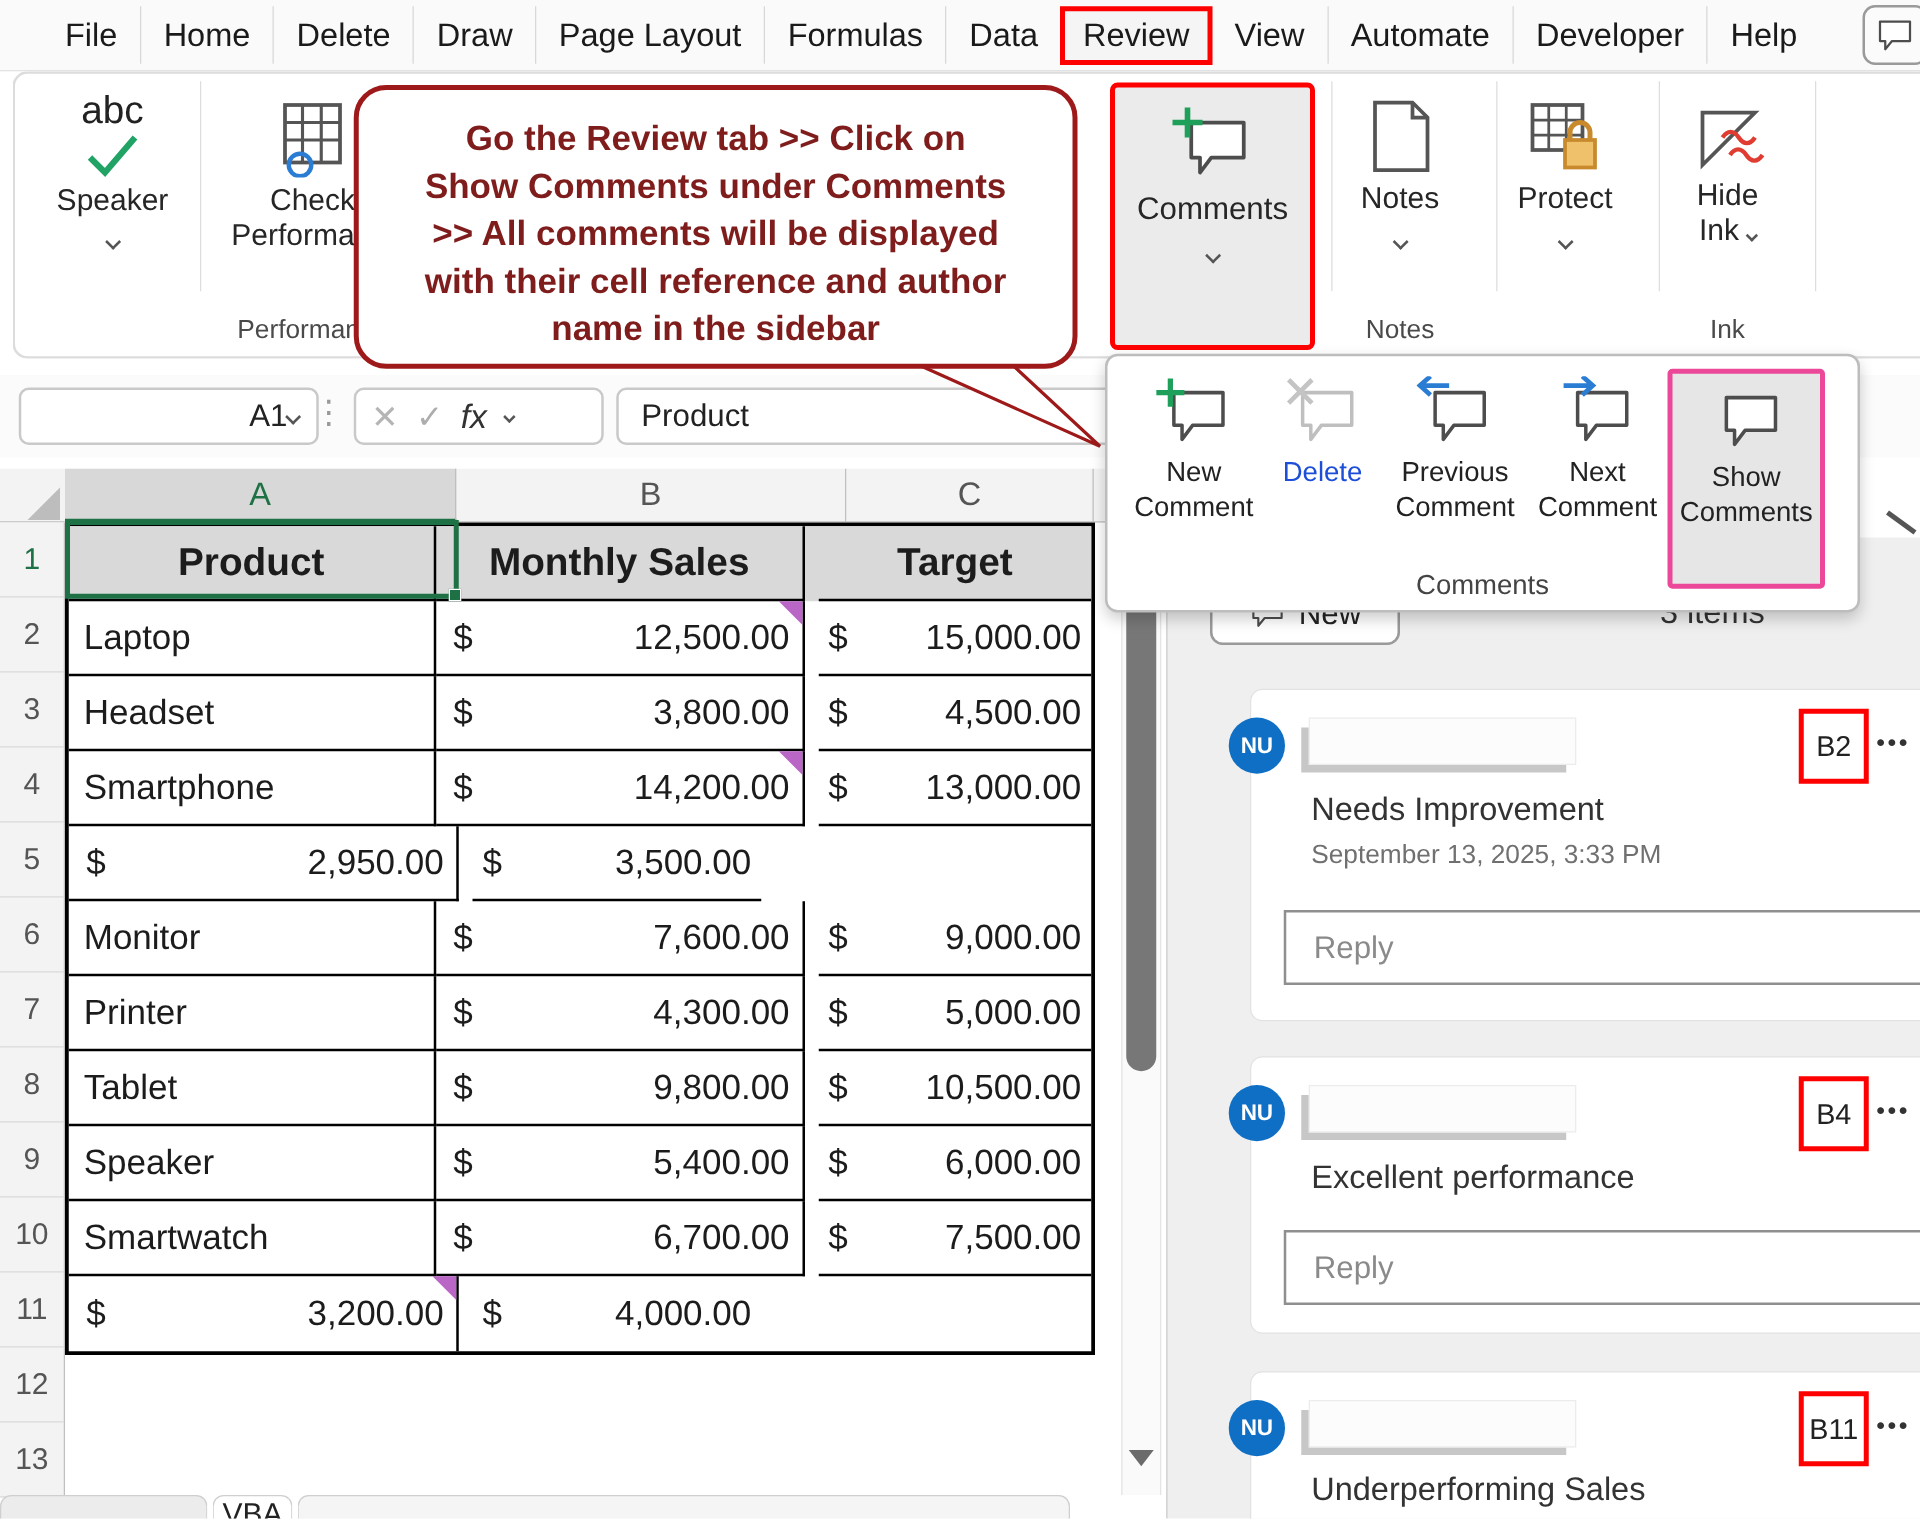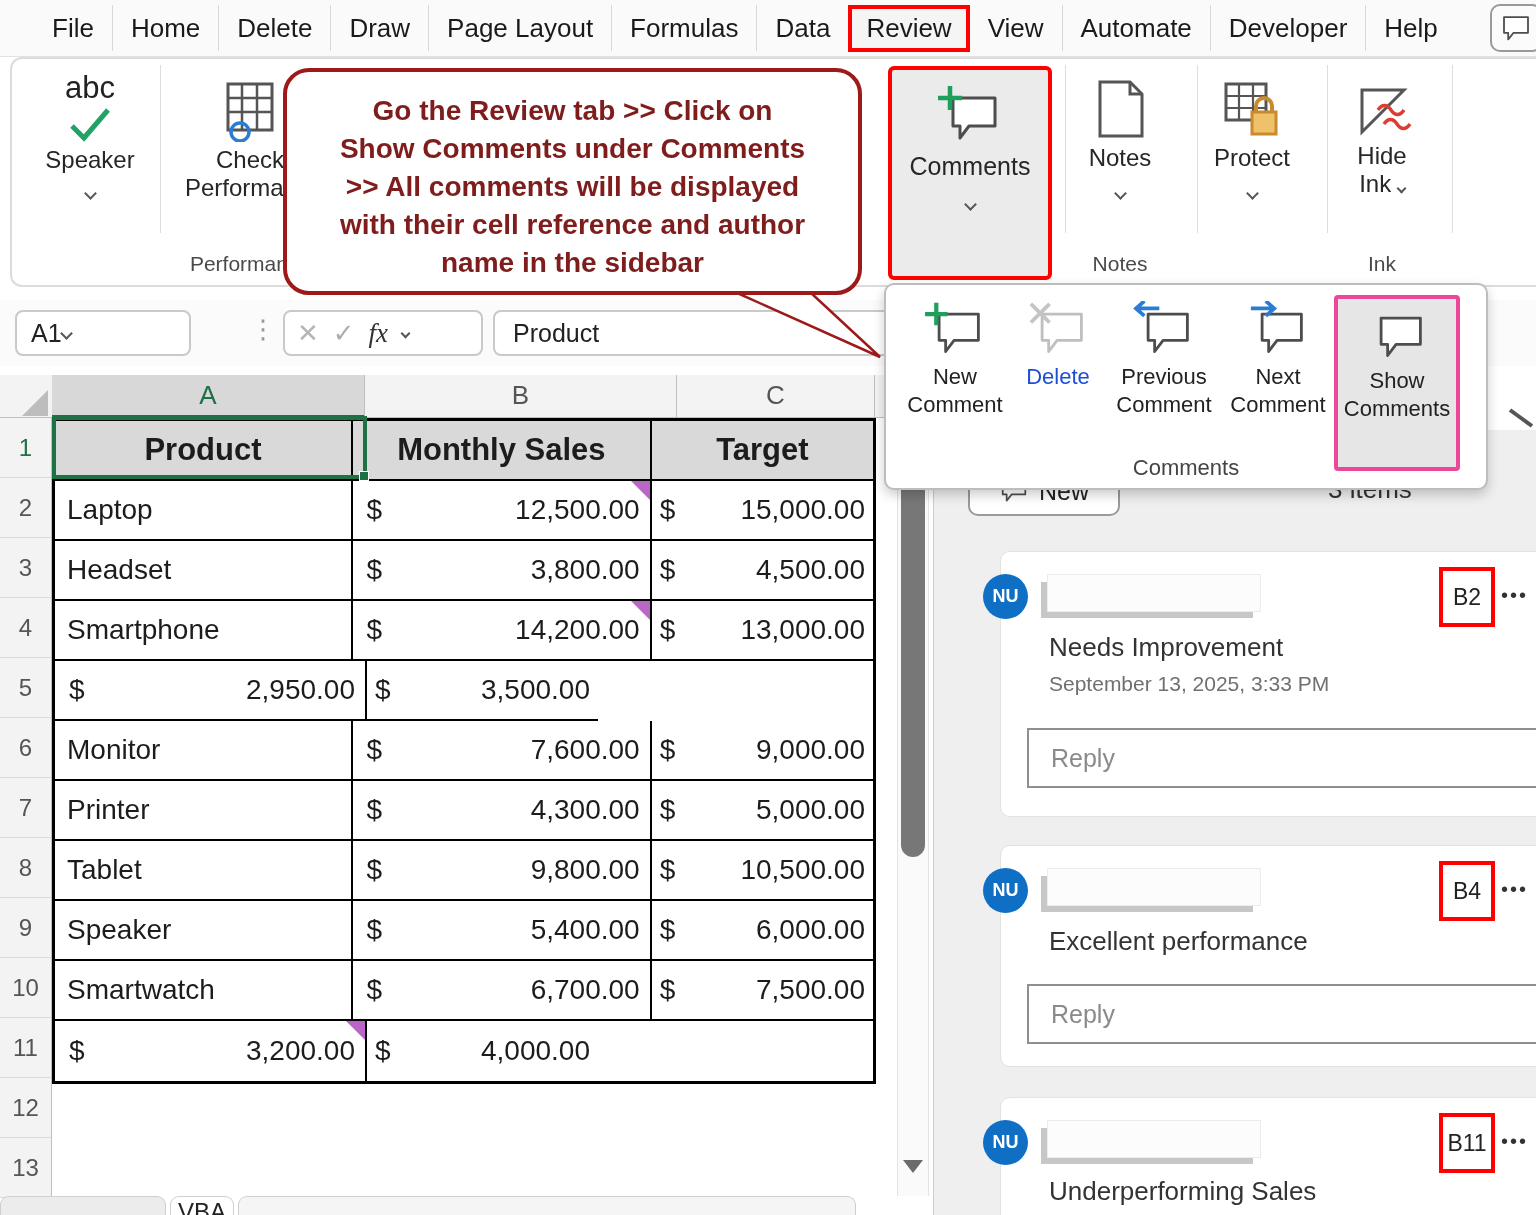--- a/index.html
+++ b/index.html
@@ -63,21 +63,21 @@
   .numcell { height:60px; text-align:center; line-height:60px; font-size:24px; color:#555;
     border-bottom:1px solid #DADADA; }
   .tbl { left:52px; top:418px; width:824px; border:3px solid #000; z-index:1; background:#fff; }
   .trow { display:flex; height:60px; }
   .trow.hdr { background:#D9D9D9; font-weight:bold; }
   .tc { border-right:2px solid #000; border-bottom:2px solid #000; height:60px;
     font-size:28px; display:flex; align-items:center; position:relative; }
   .tc.last { border-right:none; }
   .tc.cA { width:311px; padding-left:12px; }
   .tc.cB { width:312px; padding:0 10px 0 14px; justify-content:space-between; }
-  .tc.cC { width:231px; padding:0 8px; justify-content:space-between; }
+  .tc.cC { width:231px; padding:0 8px; justify-content:space-between;margin-left:11px; }
   .trow.hdr .tc { justify-content:center; font-size:31px; padding:0; }
   .pmark { position:absolute; top:0; right:0; width:0; height:0;
     border-left:19px solid transparent; border-top:19px solid #BA66C6; }
   .sel-a1 { left:52px; top:416px; width:315px; height:63px; border:4px solid #1E7045; z-index:3; }
   .sel-handle { position:absolute; right:-6px; bottom:-6px; width:10px; height:10px;
     background:#1E7045; border:1px solid #fff; }
 
   
   .vscroll { left:897px; top:430px; width:32px; height:766px; background:#FAFAFA;
     border-left:1px solid #E4E4E4; border-right:1px solid #E4E4E4; z-index:1; }
@@ -222,29 +222,29 @@
   </svg>
   <div class="abs callout">
     <div>Go the Review tab &gt;&gt; Click on</div>
     <div>Show Comments under Comments</div>
     <div>&gt;&gt; All comments will be displayed</div>
     <div>with their cell reference and author</div>
     <div>name in the sidebar</div>
   </div>
 
   <div class="abs fstrip"></div>
-  <div class="abs fbox" style="left:15px;top:310px;width:176px;padding:0 14px;justify-content:flex-start;z-index:1;">
+  <div class="abs fbox" style="left:15px;top:310px;width:240px;padding:0 14px;justify-content:flex-end;z-index:1;">
     <span>A1</span>
     <span class="chev"></span>
   </div>
   <div class="abs" style="left:250px;top:314px;font-size:26px;color:#999;z-index:1;">⋮</div>
   <div class="abs fbox" style="left:283px;top:310px;width:200px;padding:0 12px;gap:14px;z-index:1;">
     <span style="color:#B5B5B5;font-size:26px;">✕</span>
     <span style="color:#ADADAD;font-size:26px;">✓</span>
-    <span style="font-family:Liberation Serif, serif;font-style:italic;font-size:27px;color:#333;">fx</span>
+    <span style="font-family:Liberation Sans, sans-serif;font-style:italic;font-size:27px;color:#333;">fx</span>
     <span class="chev" style="width:7px;height:7px;"></span>
   </div>
   <div class="abs fbox" style="left:493px;top:310px;width:995px;padding:0 18px;z-index:1;">
     <span>Product</span>
   </div>
 
   <div class="abs hdrstrip"></div>
   <div class="abs" style="left:22px;top:390px;z-index:1;">
       <div class="corner-tri"></div>
     </div>

